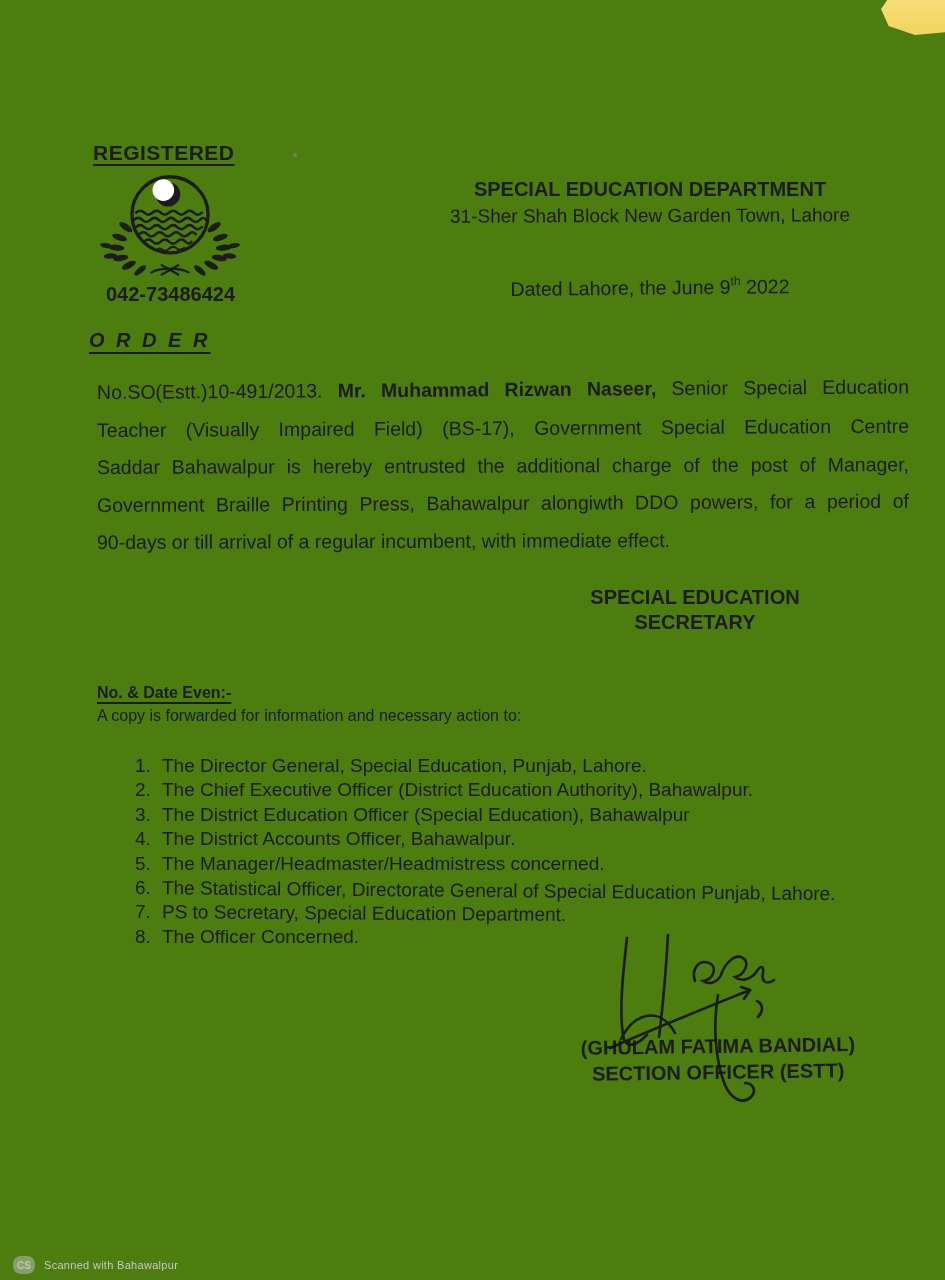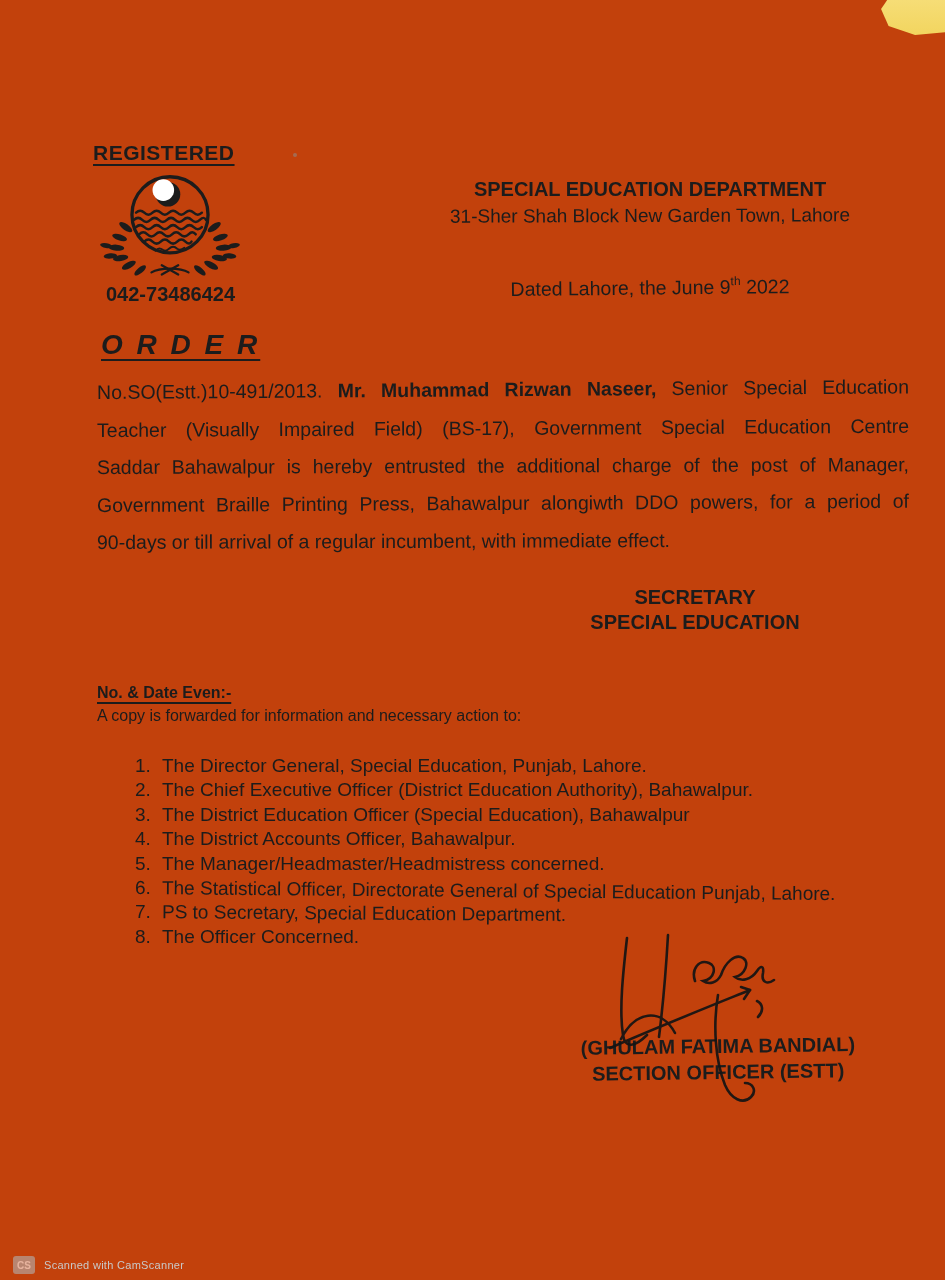--- a/index.html
+++ b/index.html
@@ -1,18 +1,18 @@
 <!DOCTYPE html>
 <html><head>
 <meta charset="utf-8">
 <style>
   * { margin:0; padding:0; box-sizing:border-box; }
   html,body { background:#ffffff; }
   .page {
-    position:relative; width:945px; height:1280px; background:#c2410c;
+    position:relative; width:945px; height:1280px; background:#4d7c0f;
     font-family:"Liberation Sans", sans-serif; color:#1c1c1c; overflow:hidden;
   }
   .abs { position:absolute; }
 
   .corner-fold {
     top:0; right:0; width:68px; height:35px;
     background:linear-gradient(180deg,#f6dd76,#f2d55f);
     clip-path:polygon(15% 0, 100% 0, 100% 92%, 56% 100%, 17% 74%, 6% 26%);
   }
 
@@ -27,21 +27,21 @@
   .phone { left:106px; top:283px; font-size:20px; font-weight:700; }
 
   .letterhead { left:418px; top:178px; width:464px; text-align:center; line-height:23.5px; }
   .letterhead .bold-line { font-size:20px; font-weight:700; }
   .letterhead .addr { font-size:19px; margin-top:2px; }
 
   .dateline { left:430px; top:276px; width:440px; text-align:center; font-size:19.5px; }
   .dateline sup { font-size:0.62em; position:relative; top:-1px;text-align:center; }
 
   .order-title {
-    left:101px; top:329px; font-size:28px; font-weight:700; font-style:italic; letter-spacing:3px;
+    left:89px; top:329px; font-size:20px; font-weight:700; font-style:italic; letter-spacing:3px;
     text-decoration:underline; text-decoration-thickness:2px; text-underline-offset:5px;
   }
 
   .order-para { left:97px; top:366px; width:812px; font-size:19.5px;margin-top:8px; }
   .pline { height:37.5px; line-height:37.5px; text-align:justify; text-align-last:justify; white-space:nowrap; transform-origin:left center; }
   .pline.last { text-align-last:left; }
   .bold { font-weight:700; }
 
   .signoff { left:545px; top:585px; width:300px; text-align:center; font-size:20px; font-weight:700; line-height:24.5px; }
 
@@ -53,21 +53,21 @@
 
   .dist-list { left:135px; top:754px; width:800px; font-size:19px; }
   .li-row { display:flex; height:24.4px; line-height:24.4px; white-space:nowrap; transform-origin:left center; }
   .li-row .num { width:27px; flex-shrink:0; }
 
   .sig-svg { left:583px; top:925px; width:230px; height:200px; z-index:3; pointer-events:none; }
   .sig-block { left:545px; top:1034px; width:346px; text-align:center; font-size:20px; font-weight:700; line-height:25.5px; z-index:2; }
 
   .watermark { left:13px; top:1256px; display:flex; align-items:center; gap:9px; }
   .cs-badge {
-    width:22px; height:18px; background:#b3b3b3; opacity:.6; border-radius:3px;
+    width:22px; height:18px; background:#b3b3b3; opacity:.6; border-radius:8px;
     color:#ffffff; font-size:10px; font-weight:700; display:flex; align-items:center; justify-content:center;
   }
   .cs-text { font-size:11px; color:#c9c9c9; letter-spacing:0.3px; }
 
   
   .rn2{transform:rotate(-0.2deg);} .rn3{transform:rotate(-0.3deg);} .rn4{transform:rotate(-0.4deg);}
   .rn6{transform:rotate(-0.6deg);} .rn8{transform:rotate(-0.8deg);}
   .rp4{transform:rotate(0.4deg);}  .rp5{transform:rotate(0.5deg);}
 </style>
 </head>
@@ -130,22 +130,22 @@
       <span class="bold">Mr. Muhammad Rizwan Naseer,</span>
       <span>Senior Special Education</span>
     </div>
     <div class="pline rn3">Teacher (Visually Impaired Field) (BS-17), Government Special Education Centre</div>
     <div class="pline rn2">Saddar Bahawalpur is hereby entrusted the additional charge of the post of Manager,</div>
     <div class="pline rn3">Government Braille Printing Press, Bahawalpur alongiwth DDO powers, for a period of</div>
     <div class="pline last rn2">90-days or till arrival of a regular incumbent, with immediate effect.</div>
   </div>
 
   <div class="abs signoff">
+    <div>SPECIAL EDUCATION</div>
     <div>SECRETARY</div>
-    <div>SPECIAL EDUCATION</div>
   </div>
 
   <div class="abs dist-head">No. &amp; Date Even:-</div>
   <div class="abs intro">A copy is forwarded for information and necessary action to:</div>
 
   <div class="abs dist-list">
     <div class="li-row">
         <span class="num">1.</span>
         <span>The Director General, Special Education, Punjab, Lahore.</span>
       </div>
@@ -192,16 +192,16 @@
     </g>
   </svg>
 
   <div class="abs sig-block rn8">
     <div>(GHULAM FATIMA BANDIAL)</div>
     <div>SECTION OFFICER (ESTT)</div>
   </div>
 
   <div class="abs watermark">
     <div class="cs-badge">CS</div>
-    <div class="cs-text">Scanned with CamScanner</div>
+    <div class="cs-text">Scanned with Bahawalpur</div>
   </div>
 
 </div>
 
 </body></html>

